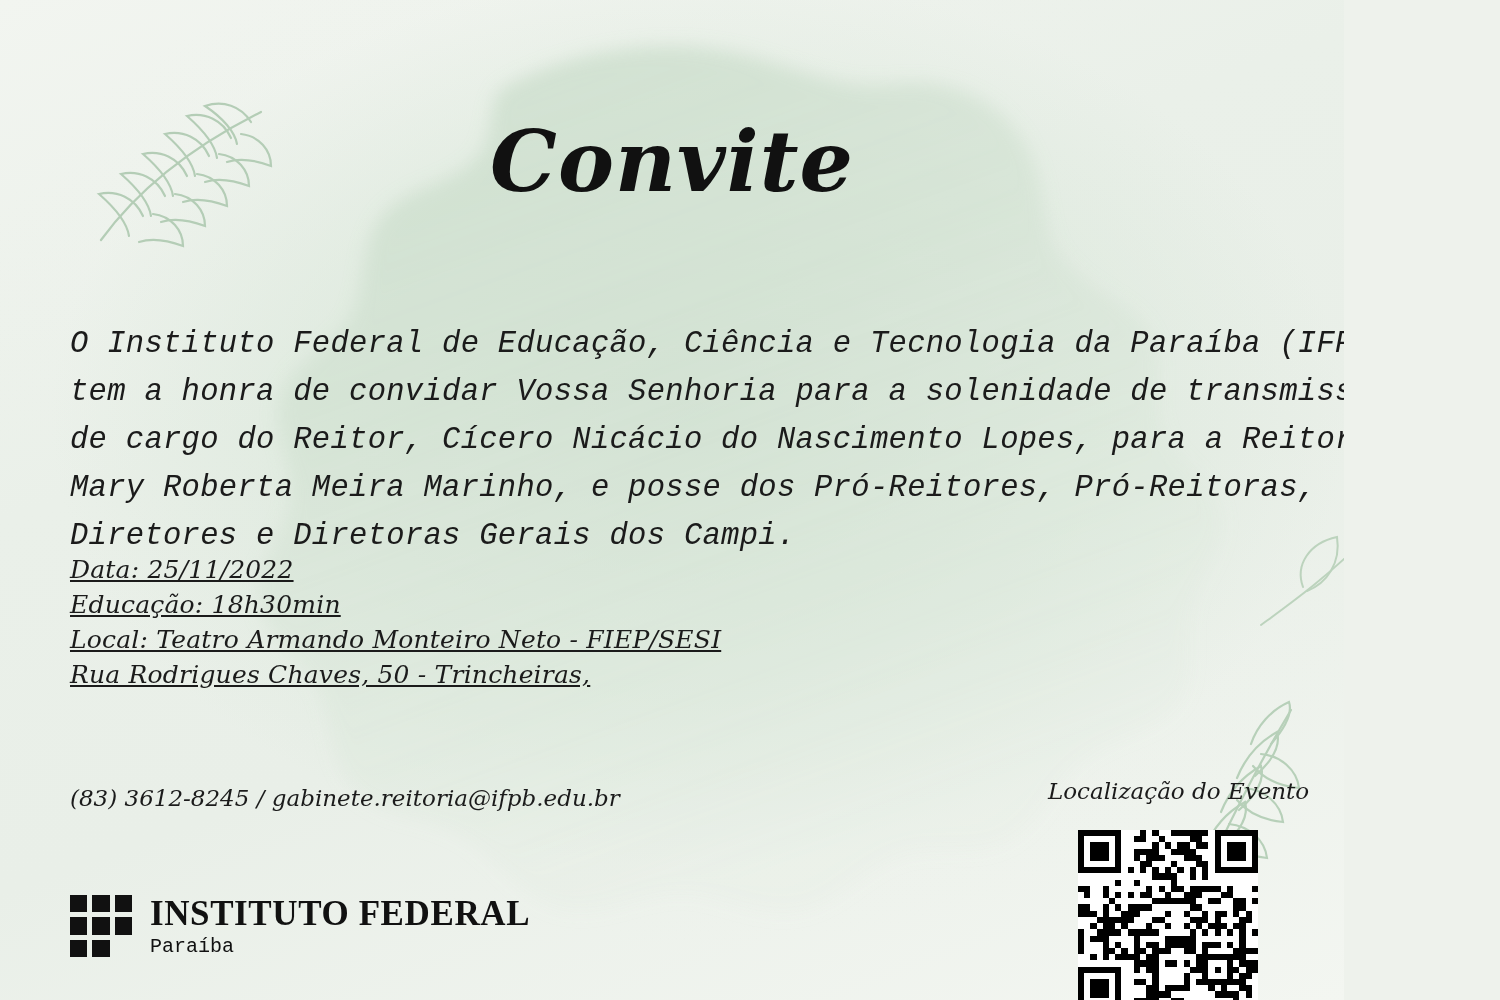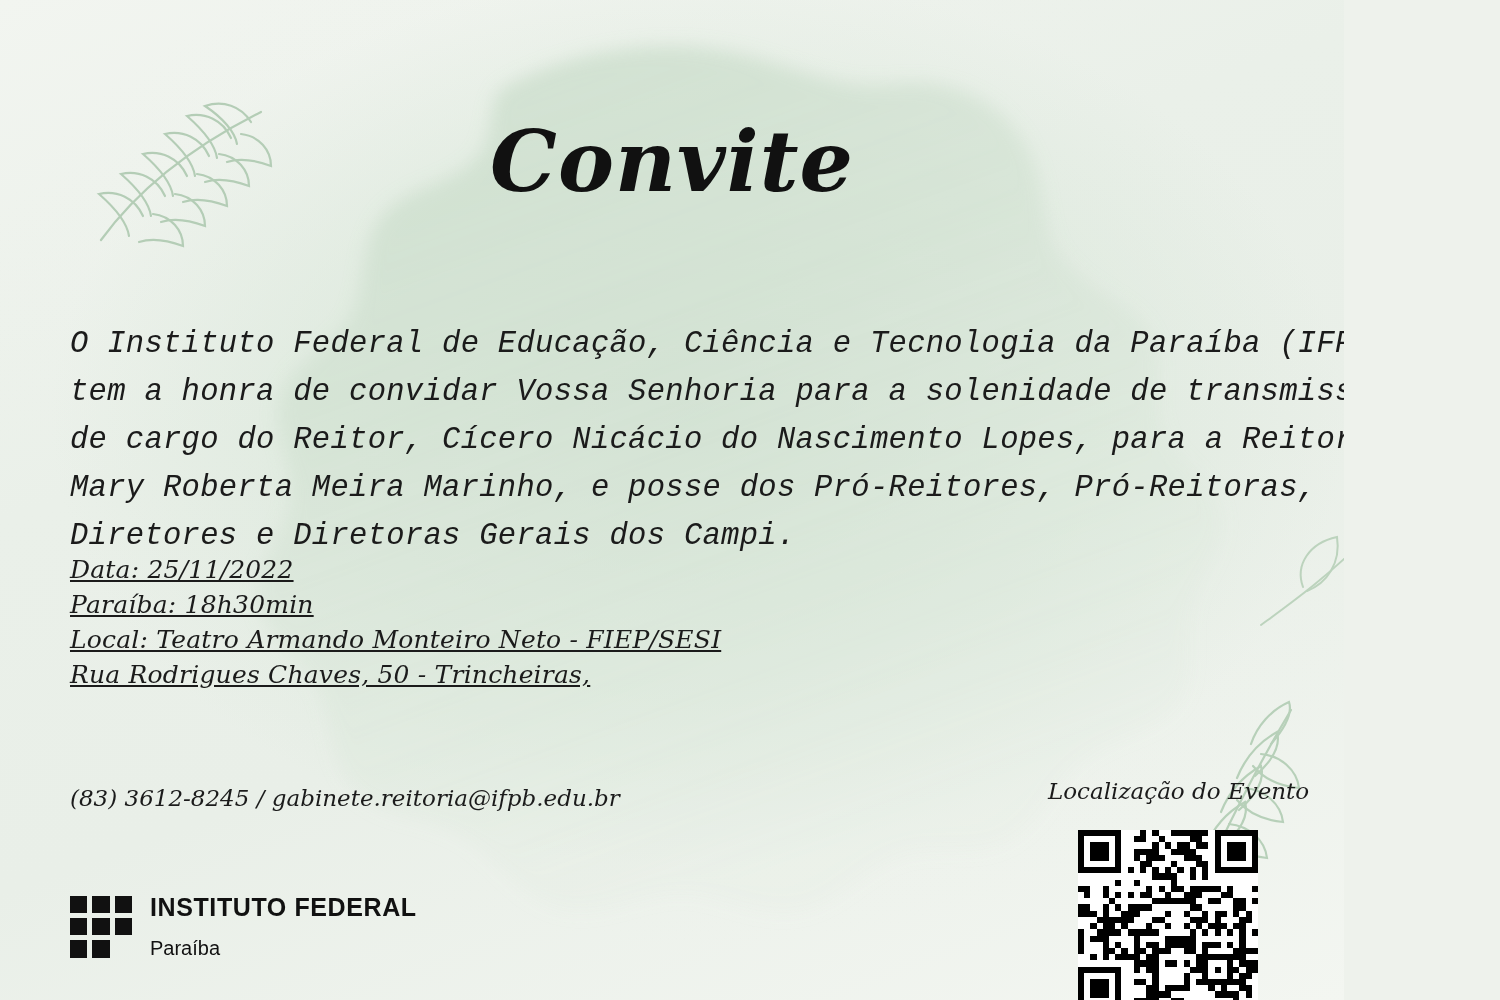--- a/index.html
+++ b/index.html
@@ -119,32 +119,32 @@
     display: grid;
     grid-template-columns: repeat(3, 1fr);
     grid-template-rows: repeat(3, 1fr);
     gap: 5px;
   }
   .logo-mark span { background: #111; display: block; }
   .logo-text {
     line-height: 1;
   }
   .logo-text .l1 {
-    font-family: Liberation Sans, sans-serif;
+    font-family: Liberation Serif, serif;
     font-weight: 700;
-    font-size: 25px;
+    font-size: 35px;
     letter-spacing: 0.6px;
     color: #111;
   }
   .logo-text .l2 {
-    font-family: Liberation Sans, sans-serif;
+    font-family: Liberation Mono, monospace;
     font-weight: 400;
     font-size: 20px;
     color: #111;
-    margin-top: 18px;
+    margin-top: 6px;
   }
 
   
   .qr-block {
     position: absolute;
     right: 56px;
     top: 778px;
     width: 240px;
     text-align: center;
   }
@@ -243,21 +243,21 @@
     </g>
   </svg>
 
   <div class="content">
     <div class="title">Convite</div>
 
     <div class="body-text">O Instituto Federal de Educação, Ciência e Tecnologia da Paraíba (IFPB) tem a honra de convidar Vossa Senhoria para a solenidade de transmissão de cargo do Reitor, Cícero Nicácio do Nascimento Lopes, para a Reitora, Mary Roberta Meira Marinho, e posse dos Pró-Reitores, Pró-Reitoras, Diretores e Diretoras Gerais dos Campi.</div>
 
     <div class="details">
       <div>Data: 25/11/2022</div>
-      <div>Paraíba: 18h30min</div>
+      <div>Educação: 18h30min</div>
       <div>Local: Teatro Armando Monteiro Neto - FIEP/SESI</div>
       <div>Rua Rodrigues Chaves, 50 - Trincheiras,</div>
     </div>
 
     <div class="rsvp">
       <div>(83) 3612-8245 / gabinete.reitoria@ifpb.edu.br</div>
     </div>
 
     <div class="logo">
       <div class="logo-mark">

